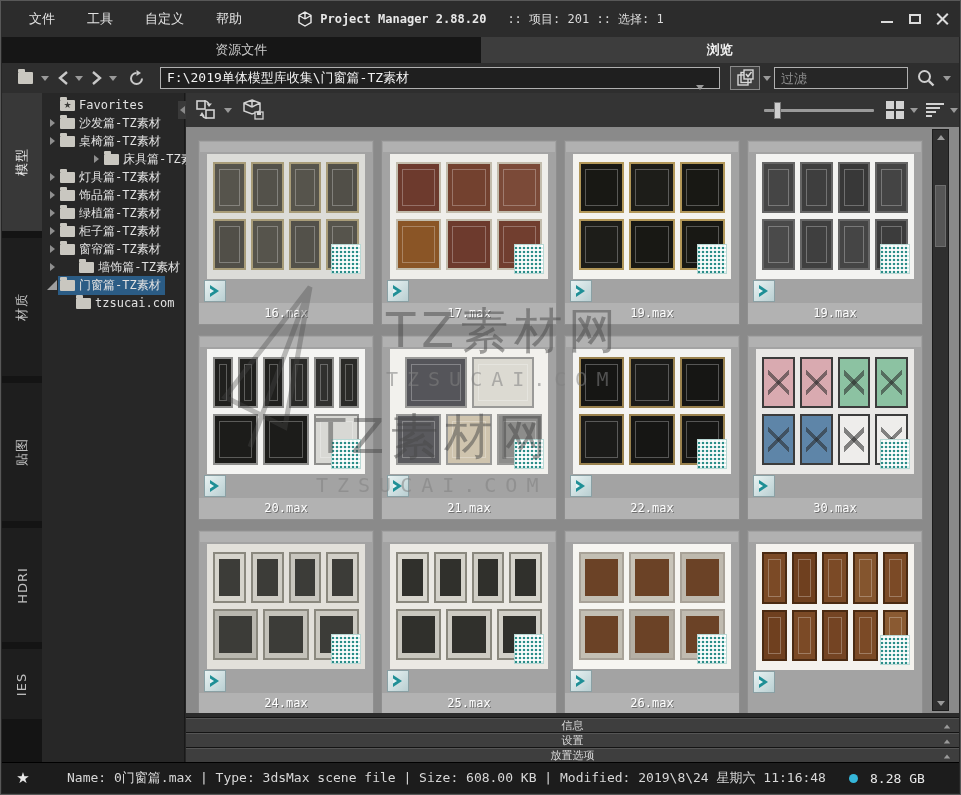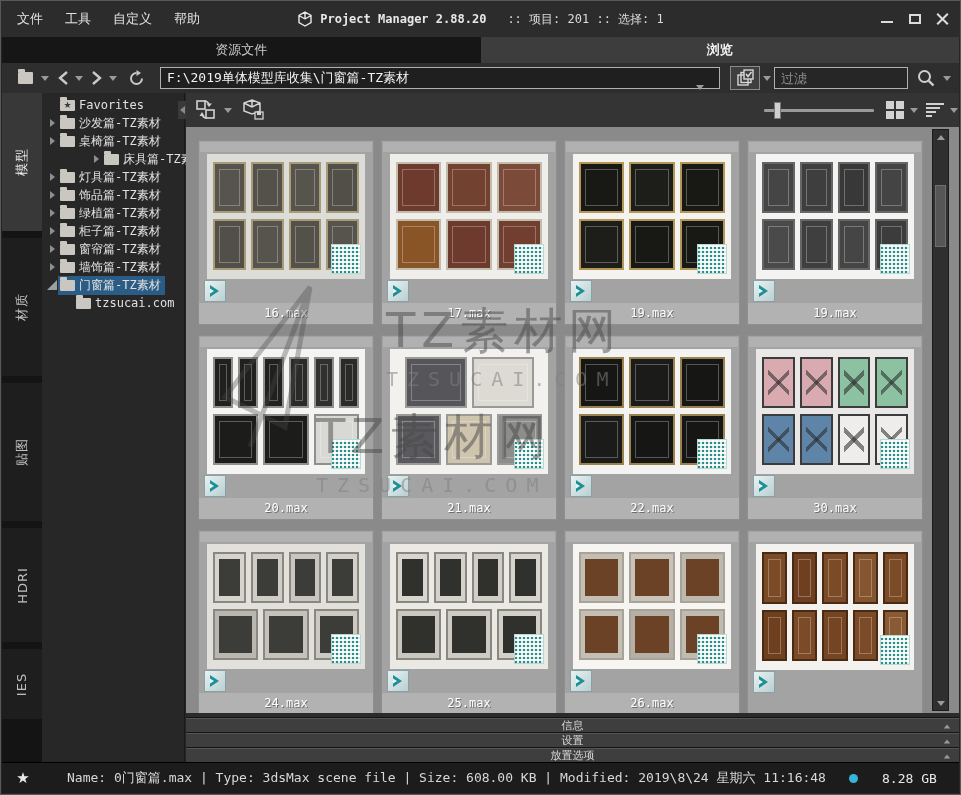--- a/index.html
+++ b/index.html
@@ -3,21 +3,21 @@
 <meta charset="utf-8">
 <style>
   * { box-sizing: border-box; margin: 0; padding: 0; }
   html,body { width: 961px; height: 795px; overflow: hidden; }
   body { font-family: "DejaVu Sans", sans-serif; background:#1e1e1e; position:relative; color:#ddd; }
 
   #window { position:absolute; inset:0; background:#262626; border:1px solid #585858; }
 
   
   .titlebar { position:absolute; left:0; top:0; width:100%; height:36px; background:#2c2c2c; display:flex; align-items:center; }
-  .menu { display:flex; gap:22px; padding-left:16px; }
+  .menu { display:flex; gap:32px; padding-left:28px; }
   .menu span { font-size:13px; color:#e2e2e2; cursor:default; }
   .title-center { position:absolute; left:0; right:0; display:flex; justify-content:center; align-items:center; gap:7px; pointer-events:none; }
   .title-center svg { flex:0 0 auto; }
   .title-text { font-family:"DejaVu Sans Mono", monospace; font-size:12px; font-weight:bold; color:#e8e8e8; }
   .title-stats { font-family:"DejaVu Sans Mono", monospace; font-size:12px; color:#dcdcdc; margin-left:14px; }
   .win-buttons { position:absolute; right:10px; top:0; height:36px; display:flex; align-items:center; gap:14px; }
   .win-btn { width:14px; height:14px; position:relative; cursor:pointer; }
   .win-min::after { content:""; position:absolute; left:1px; right:1px; bottom:3px; height:2px; background:#dcdcdc; }
   .win-max::after { content:""; position:absolute; inset:2px 1px; border:2px solid #dcdcdc; }
   .win-close::before,.win-close::after { content:""; position:absolute; left:-1px; top:6px; width:15px; height:2px; background:#dcdcdc; }
@@ -108,21 +108,21 @@
   .bottom-panels { position:absolute; left:0; right:0; bottom:0; height:49px; background:#141414; }
   .h-strip { height:4px; background:#2b2b2b; }
   .bpanel { height:14px; margin-top:1px; background:#3e3e3e; border-top:1px solid #555; position:relative; display:flex; align-items:center; justify-content:center; cursor:pointer; }
   .bpanel span { font-size:11px; color:#d8d8d8; line-height:12px; }
   .bpanel .tri-up { position:absolute; right:8px; top:5px; transform:scale(.8); }
 
   
   .statusbar { position:absolute; left:1px; right:1px; bottom:1px; height:31px; background:#1c1c1c; border-top:1px solid #000; display:flex; align-items:center; }
   .status-star { width:42px; text-align:center; color:#e8e8e8; font-size:15px; cursor:pointer; }
   .status-text { flex:1; text-align:center; font-family:"DejaVu Sans Mono", monospace; font-size:13px; color:#d8d8d8; }
-  .status-disk { width:110px; display:flex; align-items:center; gap:24px; font-family:"DejaVu Sans Mono", monospace; font-size:13px; color:#e8e8e8; }
+  .status-disk { width:110px; display:flex; align-items:center; gap:12px; font-family:"DejaVu Sans Mono", monospace; font-size:13px; color:#e8e8e8; }
   .disk-dot { width:9px; height:9px; border-radius:50%; background:#35b6d9; }
 
   svg { display:block; }
 </style>
 </head>
 <body>
 
 <div id="window">
 
   <div class="titlebar">
@@ -302,21 +302,21 @@
         </div>
         <div class="tree-item" style="padding-left: 4px;">
           <span class="tw">
             <i class="arrow-c"></i>
           </span>
           <span class="row-inner">
             <span class="folder"></span>
             <span class="tree-label">窗帘篇-TZ素材</span>
           </span>
         </div>
-        <div class="tree-item" style="padding-left: 4px;">
+        <div class="tree-item" style="padding-left: 4px; justify-content: space-between;">
           <span class="tw">
             <i class="arrow-c"></i>
           </span>
           <span class="row-inner">
             <span class="folder"></span>
             <span class="tree-label">墙饰篇-TZ素材</span>
           </span>
         </div>
         <div class="tree-item" style="padding-left: 4px;">
           <span class="tw">

